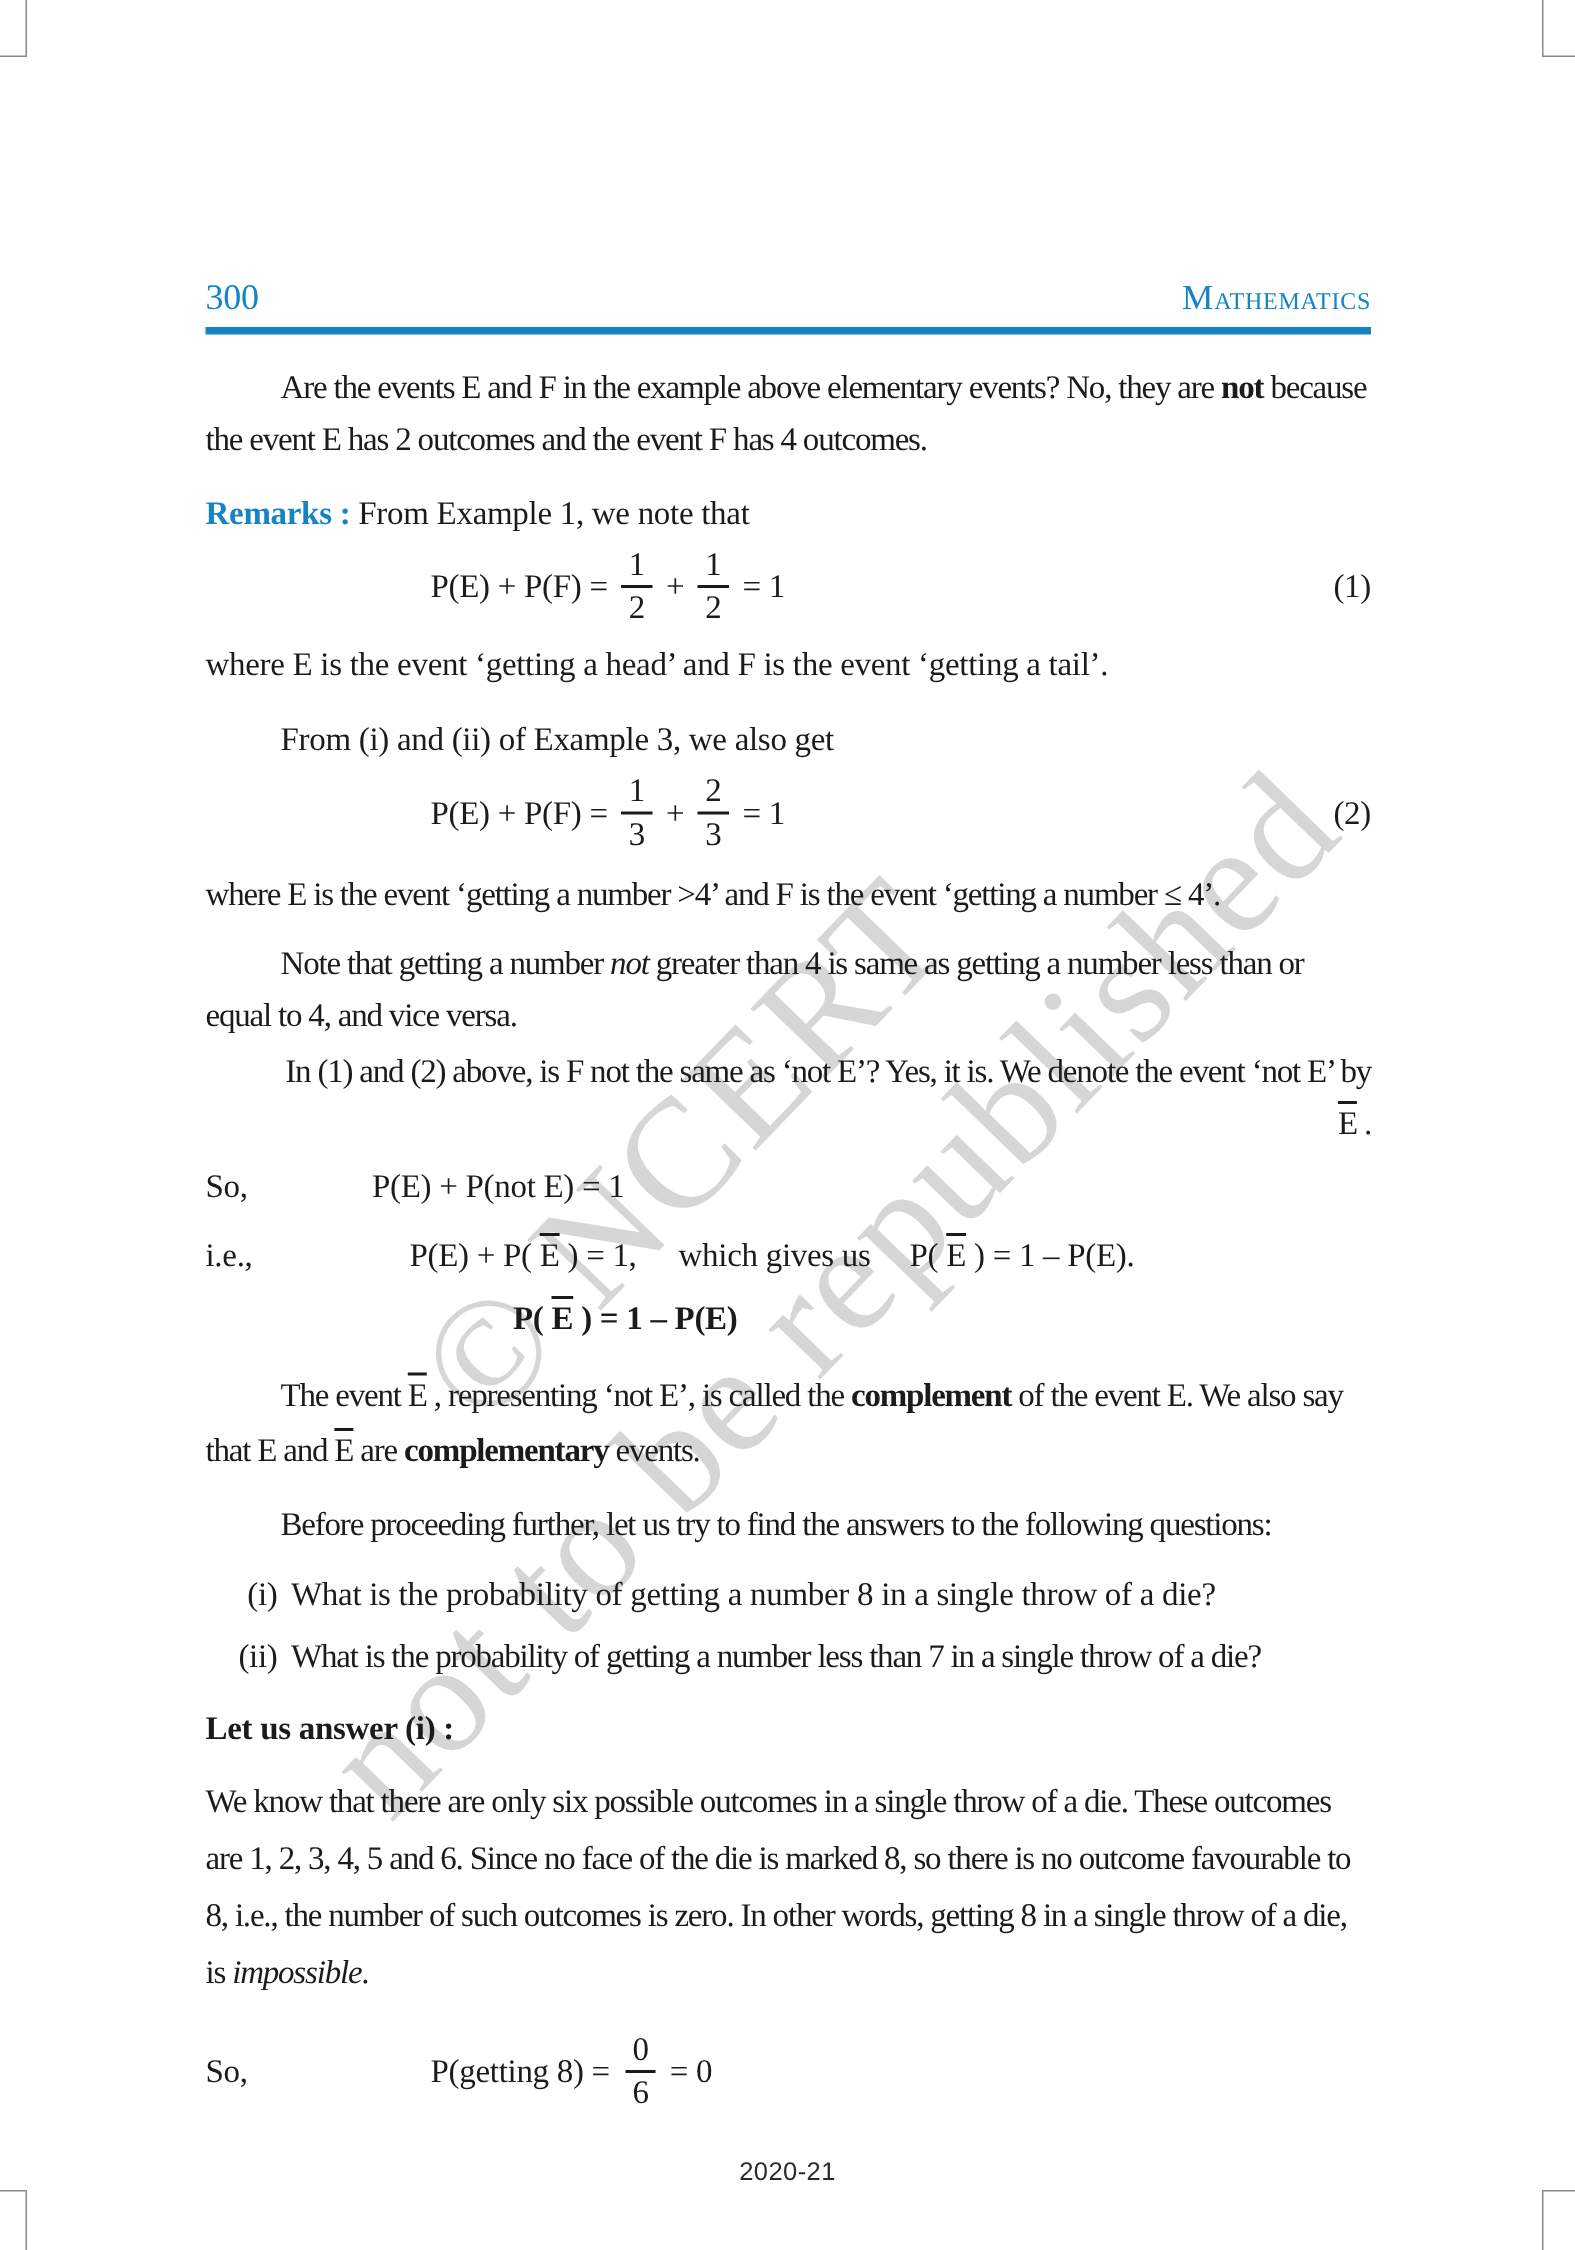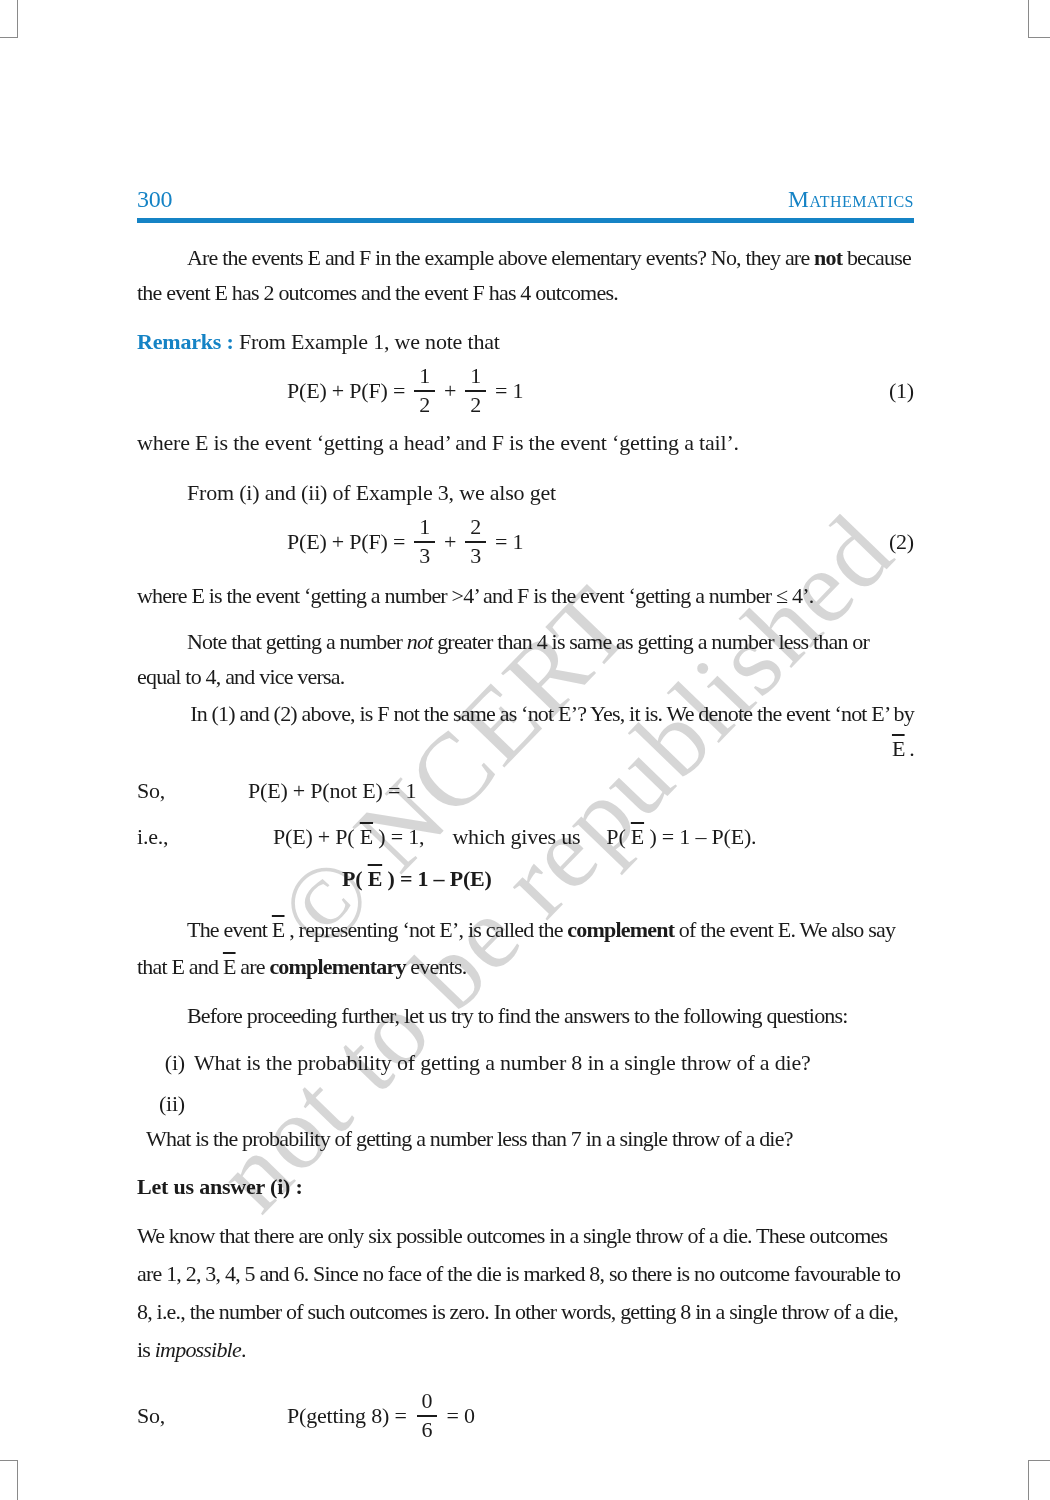--- a/index.html
+++ b/index.html
@@ -78,21 +78,21 @@
   .m-where2 { margin-top:4px; }
   .m-note { margin-top:11px; }
   .m-denote { margin-top:2px;text-align:right; }
   .m-so { margin-top:7px; }
   .m-ie { margin-top:11px; }
   .m-general { margin-top:9px; font-weight:bold; }
   .m-formula { margin-top:7px; }
   .m-complement { margin-top:15px; line-height:37px; }
   .m-before { margin-top:13px; }
   .m-q1 { margin-top:12px; }
-  .m-q2 { margin-top:6px;flex-direction:column; }
+  .m-q2 { margin-top:6px; }
   .m-answerhead { margin-top:13px; font-weight:bold; }
   .m-answer { margin-top:13px;font-family:Liberation Serif, serif; }
   .m-final { margin-top:12px; }
 </style>
 </head>
 <body>
 
 <div class="page">
 
   <div class="crop crop-tl"></div>
@@ -186,14 +186,15 @@
       <span class="piece">P(getting 8) =</span>
       <span class="frac">
           <span class="num">0</span>
           <span class="den">6</span>
         </span>
       <span class="piece">= 0</span>
     </div>
 
   </div>
 
+  <div class="footer">2020-21</div>
 
 </div>
 
 </body></html>

